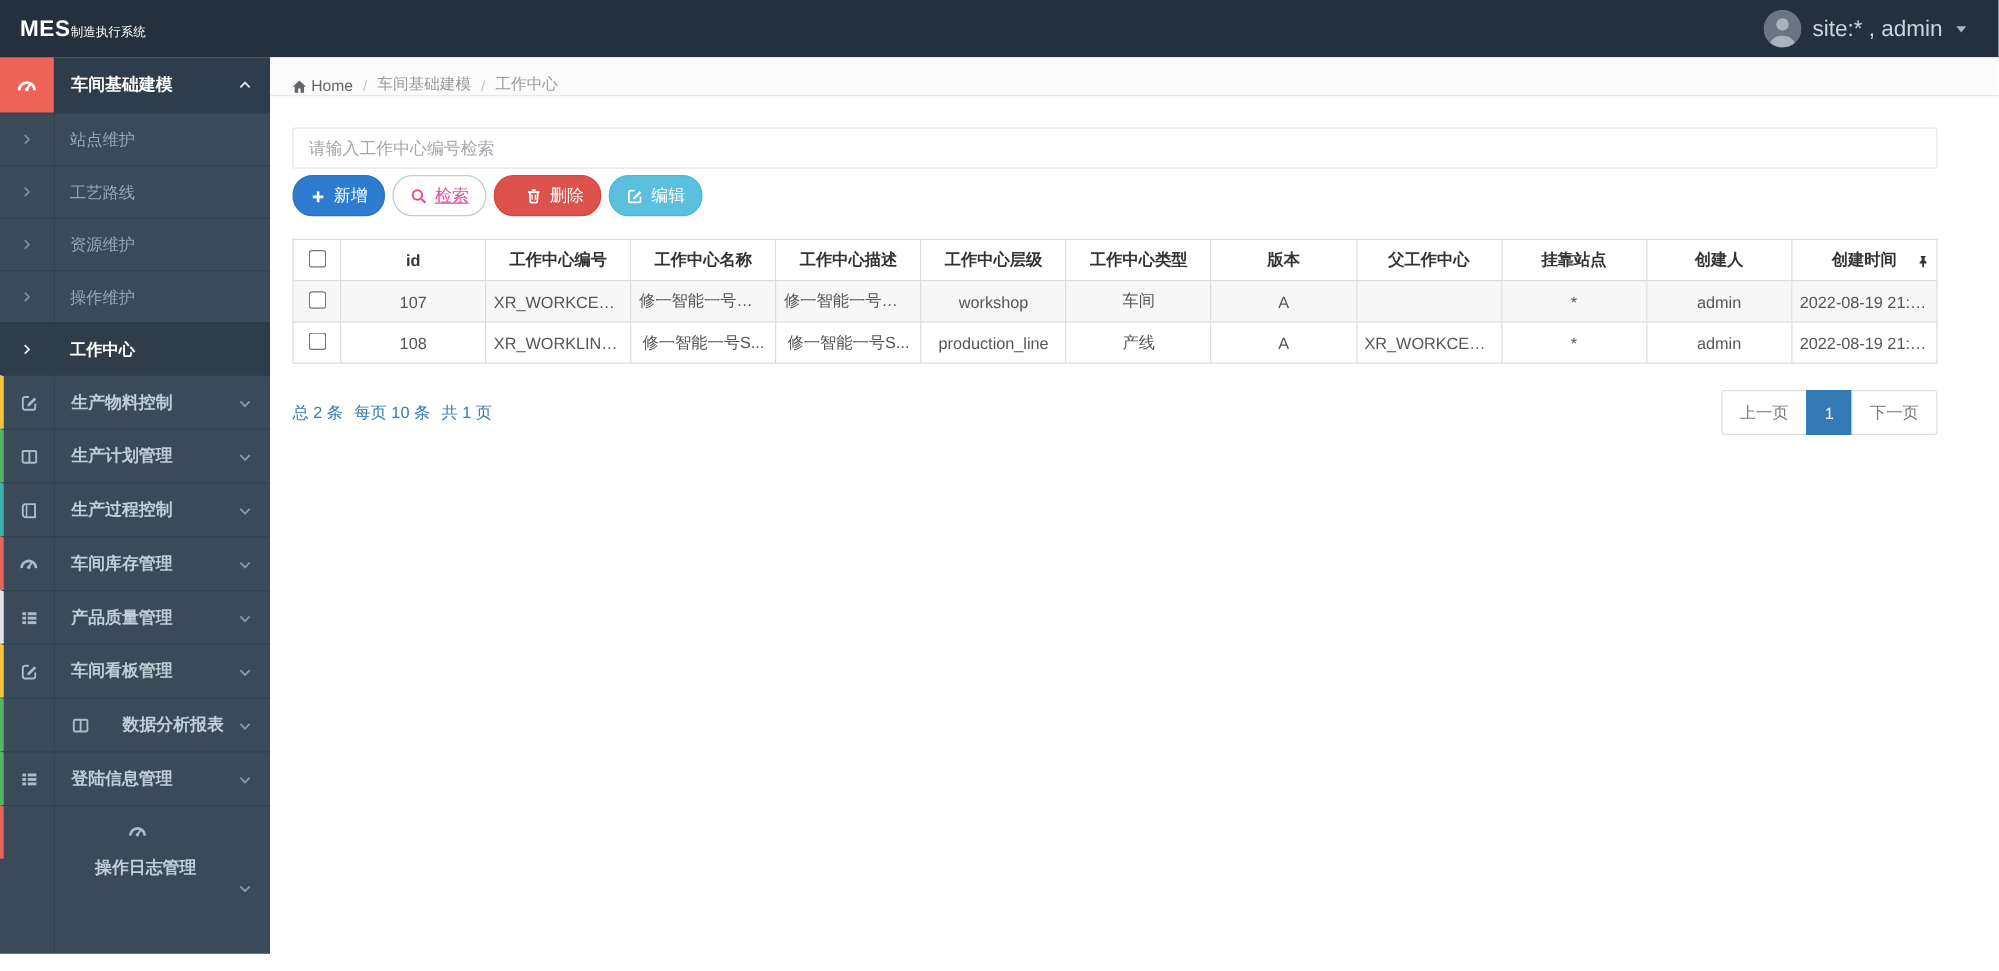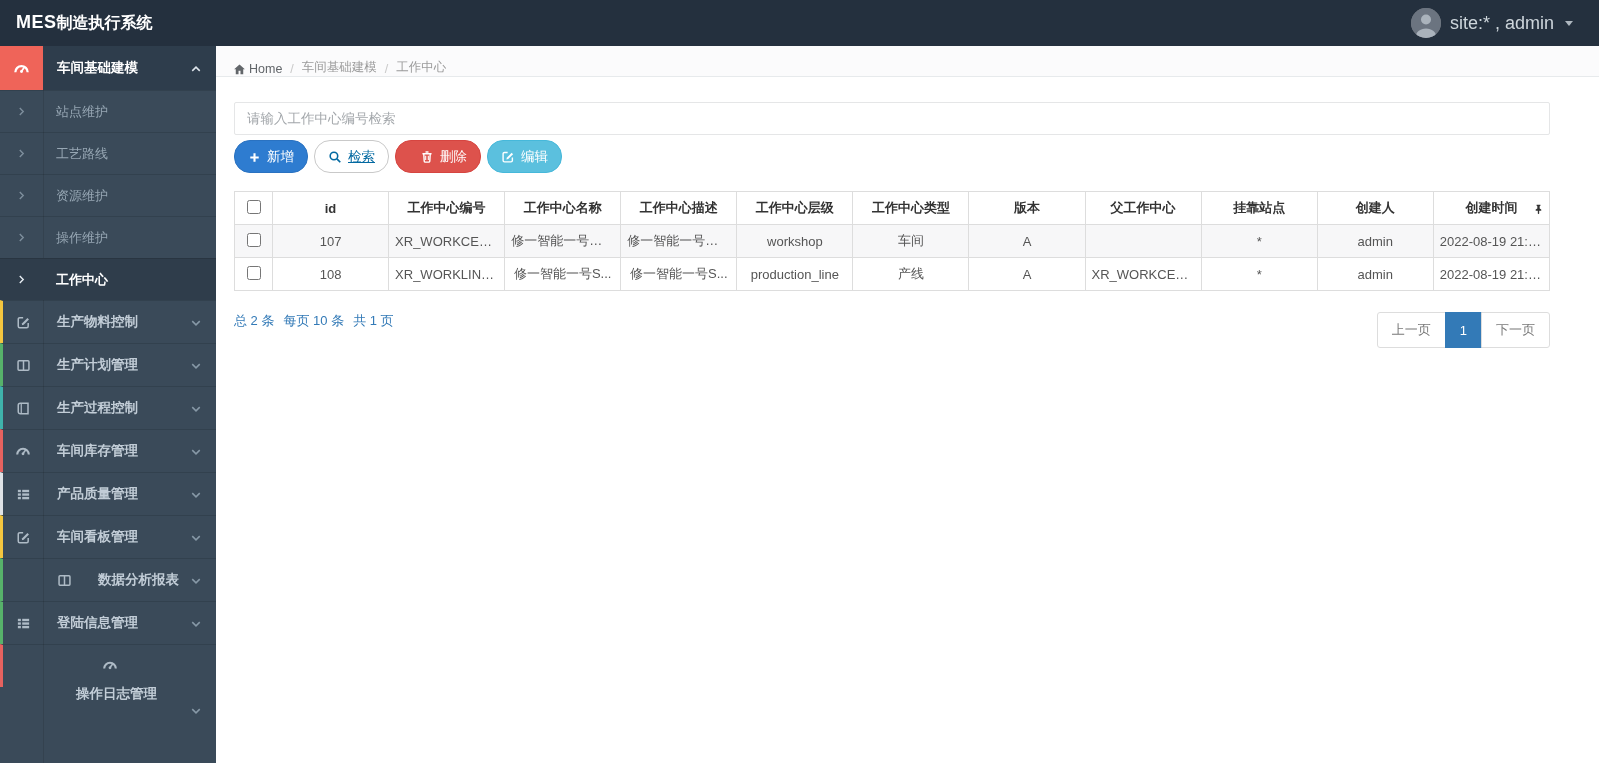--- a/index.html
+++ b/index.html
@@ -5,21 +5,21 @@
   * { box-sizing: border-box; }
   html,body { margin:0; padding:0; background:#ffffff;
     font-family:"Liberation Sans","DejaVu Sans",sans-serif; }
   .app { position:relative; width:1599px; height:777px; overflow:hidden; }
 
   
   .navbar { position:absolute; top:0; left:0; width:100%; height:46px;
     background:#24303e; display:flex; align-items:center; justify-content:space-between; }
   .logo { width:216px; padding-left:16px; color:#fff; white-space:nowrap; }
   .logo .mes { font-size:18px; font-weight:bold; letter-spacing:0.5px; }
-  .logo .rest { font-size:16px; font-weight:bold; }
+  .logo .rest { font-size:10px; font-weight:normal; }
   .user-area { display:flex; align-items:center; gap:9px; padding-right:26px;
     color:#cdd5db; font-size:18px; cursor:pointer; }
   .avatar { width:30px; height:30px; border-radius:50%; overflow:hidden; background:#76797c;
     display:flex; align-items:center; justify-content:center; }
   .caret { width:0; height:0; border-left:4px solid transparent; border-right:4px solid transparent;
     border-top:5px solid #aeb7bf; margin-left:2px; }
 
   
   .sidebar { position:absolute; top:46px; left:0; width:216px; height:717px;
     background:#3a4a59; }
@@ -60,34 +60,34 @@
   .search-input { width:100%; height:33px; border:1px solid #e5e6e7; border-radius:2px;
     padding:0 12px; font-size:13.5px; color:#676a6c; outline:none;
     font-family:"Liberation Sans","DejaVu Sans",sans-serif; }
   .search-input::placeholder { color:#a3a7ab; }
 
   .btn-row { display:flex; gap:6px; margin-top:5px; margin-bottom:4px; }
   .btn { height:33px; padding:0 13px; border-radius:16px; font-size:13.5px;
     display:inline-flex; align-items:center; gap:6px; border:1px solid transparent;
     color:#fff; cursor:pointer; font-family:inherit; }
   .btn-primary { background:#2e7cd0; border-color:#2a72c1; }
-  .btn-default { background:#fff; color:#0369a1; border-color:#c9c9c9;text-decoration:underline; }
+  .btn-default { background:#fff; color:#ec4899; border-color:#c9c9c9;text-decoration:underline; }
   .btn-danger  { background:#dd524c; border-color:#d64540;padding-left:24px; }
   .btn-info    { background:#5bc0de; border-color:#46b8da; }
 
   table.grid { width:100%; border-collapse:collapse; table-layout:fixed;
     font-size:13px; color:#555; margin-top:18px; }
   .grid th, .grid td { border:1px solid #ddd; text-align:center; padding:7px 6px;
     white-space:nowrap; overflow:hidden; text-overflow:ellipsis; height:33px; }
   .grid th { color:#333; font-weight:bold; position:relative; background:#fff; }
   .grid tbody tr:nth-child(odd) { background:#f7f7f8; }
   .grid input[type=checkbox] { width:14px; height:14px; margin:0; cursor:pointer; }
   .pin { position:absolute; right:5px; top:50%; transform:translateY(-50%); color:#333; }
 
-  .table-footer { display:flex; justify-content:space-between; margin-top:21px; }
+  .table-footer { display:flex; justify-content:space-between; align-items:center; margin-top:21px; }
   .summary { color:#337ab7; font-size:13px; display:flex; gap:9px; }
   .pagination { display:flex; }
   .page-btn { border:1px solid #ddd; background:#fff; color:#7a7a7a; padding:8px 14px;
     font-size:13px; margin-left:-1px; cursor:pointer; font-family:inherit; }
   .page-btn.first { border-radius:3px 0 0 3px; margin-left:0; }
   .page-btn.last  { border-radius:0 3px 3px 0; }
   .page-btn.active { background:#337ab7; border-color:#337ab7; color:#fff; }
 
   .svgi { display:inline-block; vertical-align:middle; }
 </style>

